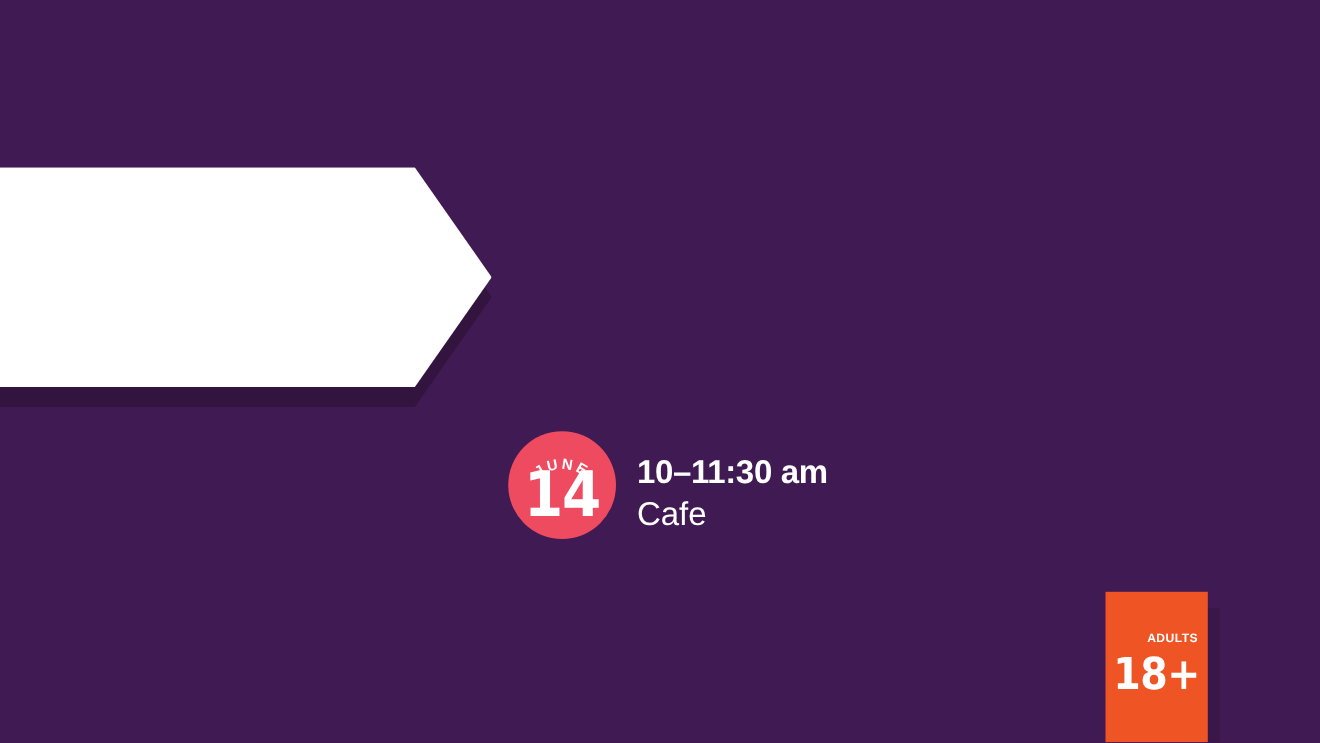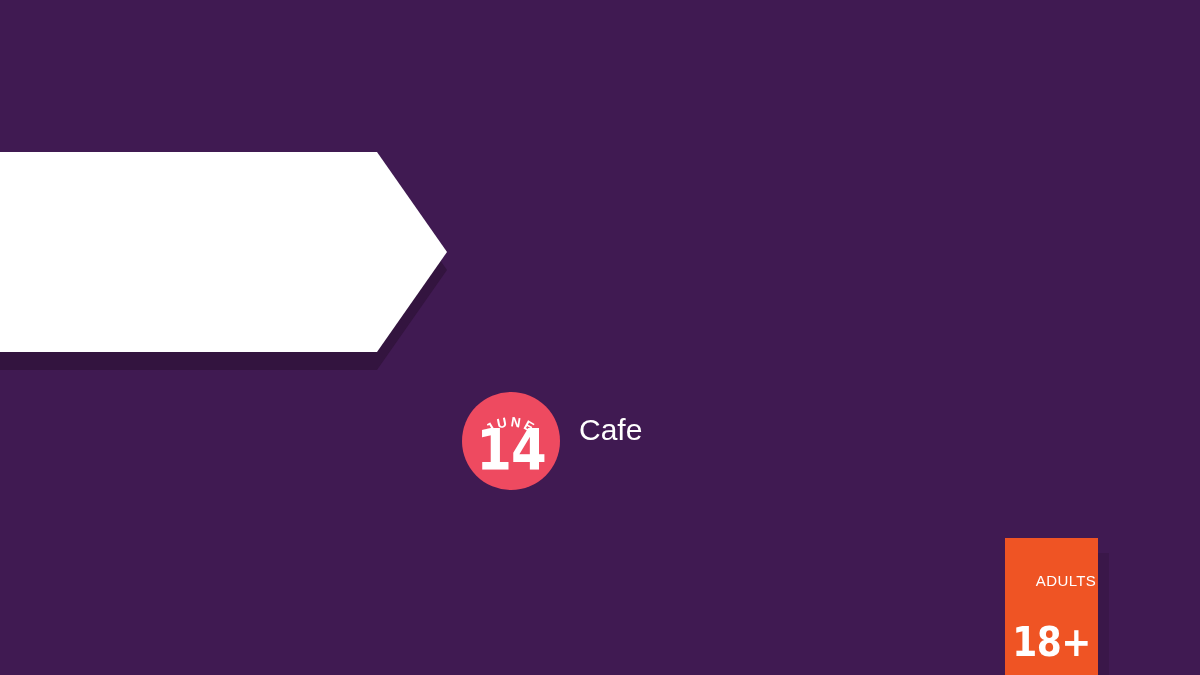--- a/index.html
+++ b/index.html
@@ -187,35 +187,34 @@
     position: absolute;
     left: 0;
     top: 33px;
     width: 93px;
     text-align: center;
   }
   #age-label {
     display: block;
     color: #ffffff;
     font-family: "Liberation Sans", sans-serif;
-    font-weight: 400;
-    font-size: 15px;
+    font-weight: 700;
+    font-size: 11px;
     line-height: 20px;
     letter-spacing: 0.4px;
     margin-left: 29px;
   }
   #age-value {
     display: block;
     color: #ffffff;
     font-family: "Liberation Sans Narrow", "DejaVu Sans Condensed", "Liberation Sans", sans-serif;
     font-weight: 700;
     font-size: 40px;
     line-height: 44px;
     letter-spacing: -0.5px;
-    margin-top: 29px;
   }
 </style>
 </head>
 <body>
 
 <div id="poster">
 
   <div id="ribbon-group">
     <div id="ribbon-shadow"></div>
     <div id="ribbon-flag"></div>
@@ -228,20 +227,21 @@
         <path id="monthArcPath" d="M 17,57 A 34,34 0 0 1 81,57" fill="none"></path>
       </defs>
       <text text-anchor="middle">
         <textPath href="#monthArcPath" xlink:href="#monthArcPath" startOffset="50%">JUNE</textPath>
       </text>
     </svg>
     <div id="date-day">14</div>
   </div>
 
   <div id="details-block">
+    <span id="detail-time">10–11:30 am</span>
     <span id="detail-location">Cafe</span>
   </div>
 
   <div id="age-badge-shadow"></div>
   <div id="age-badge">
     <div id="age-badge-inner">
       <span id="age-label">ADULTS</span>
       <span id="age-value">18+</span>
     </div>
   </div>

